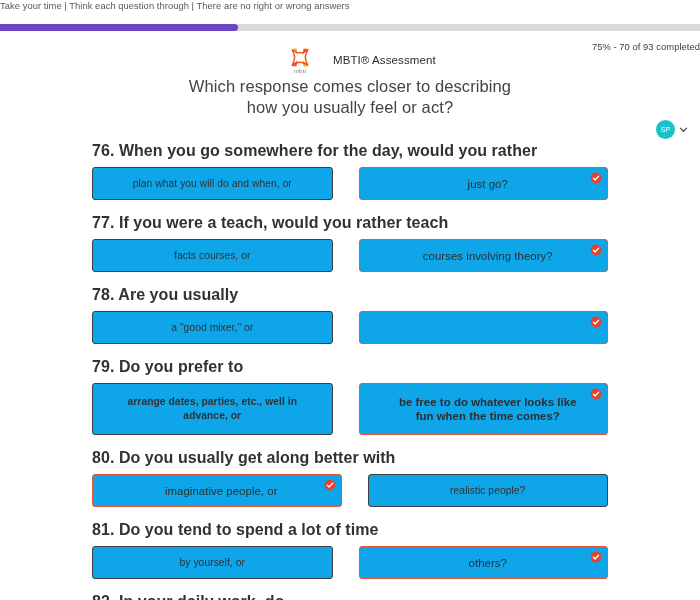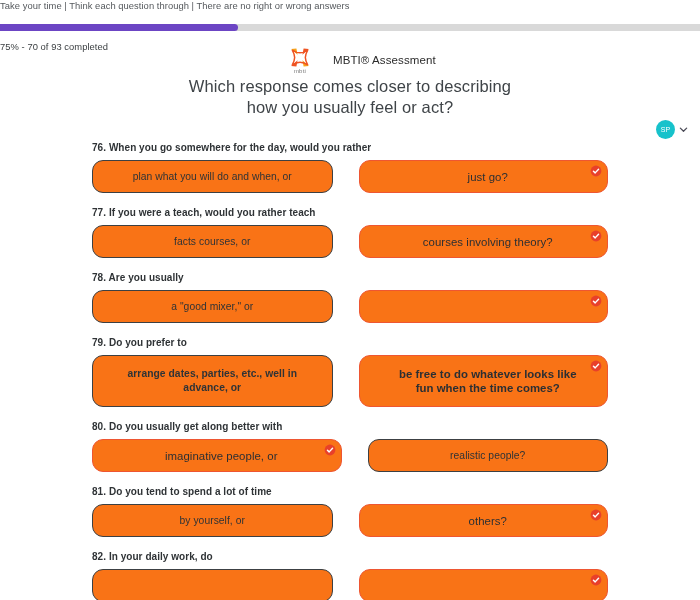--- a/index.html
+++ b/index.html
@@ -99,21 +99,21 @@
     background: #d9d9d9;
     width: 100%;
   }
   .progress-fill {
     position: absolute;
     top: 0; left: 0; bottom: 0;
     background: #6c45c4;
     border-radius: 0 4px 4px 0;
   }
   .progress-label {
-    text-align: left;
+    text-align: right;
     font-size: 9.4px;
     color: #3c4043;
     padding-top: 10px;
     letter-spacing: .05px;
   }
 
   
   .prompt {
     text-align: center;
     font-size: 16.5px;
@@ -128,40 +128,40 @@
   .questions {
     padding: 24px 0 0 0;
   }
 
   .question-block {
     margin: 0 0 0 0;
     padding: 0 92px 0 92px;
   }
 
   .question-text {
-    font-size: 10px;
+    font-size: 16px;
     color: #2f3336;
     font-weight: 600;
     letter-spacing: .05px;
     margin-bottom: 7px;
   }
 
   .options-row {
     display: flex;
     gap: 26px;
     margin-bottom: 14px;
   }
 
   .option {
     position: relative;
     flex: 1 1 0;
     min-height: 33px;
     border: 1.3px solid #3c4043;
-    border-radius: 11px;
-    background: #f97316;
+    border-radius: 3px;
+    background: #0ea5e9;
     display: flex;
     align-items: center;
     justify-content: center;
     padding: 7px 22px;
     cursor: pointer;
   }
   .option.tall { min-height: 52px; font-weight: bold; }
 
   .option-label {
     font-size: 10.3px;

